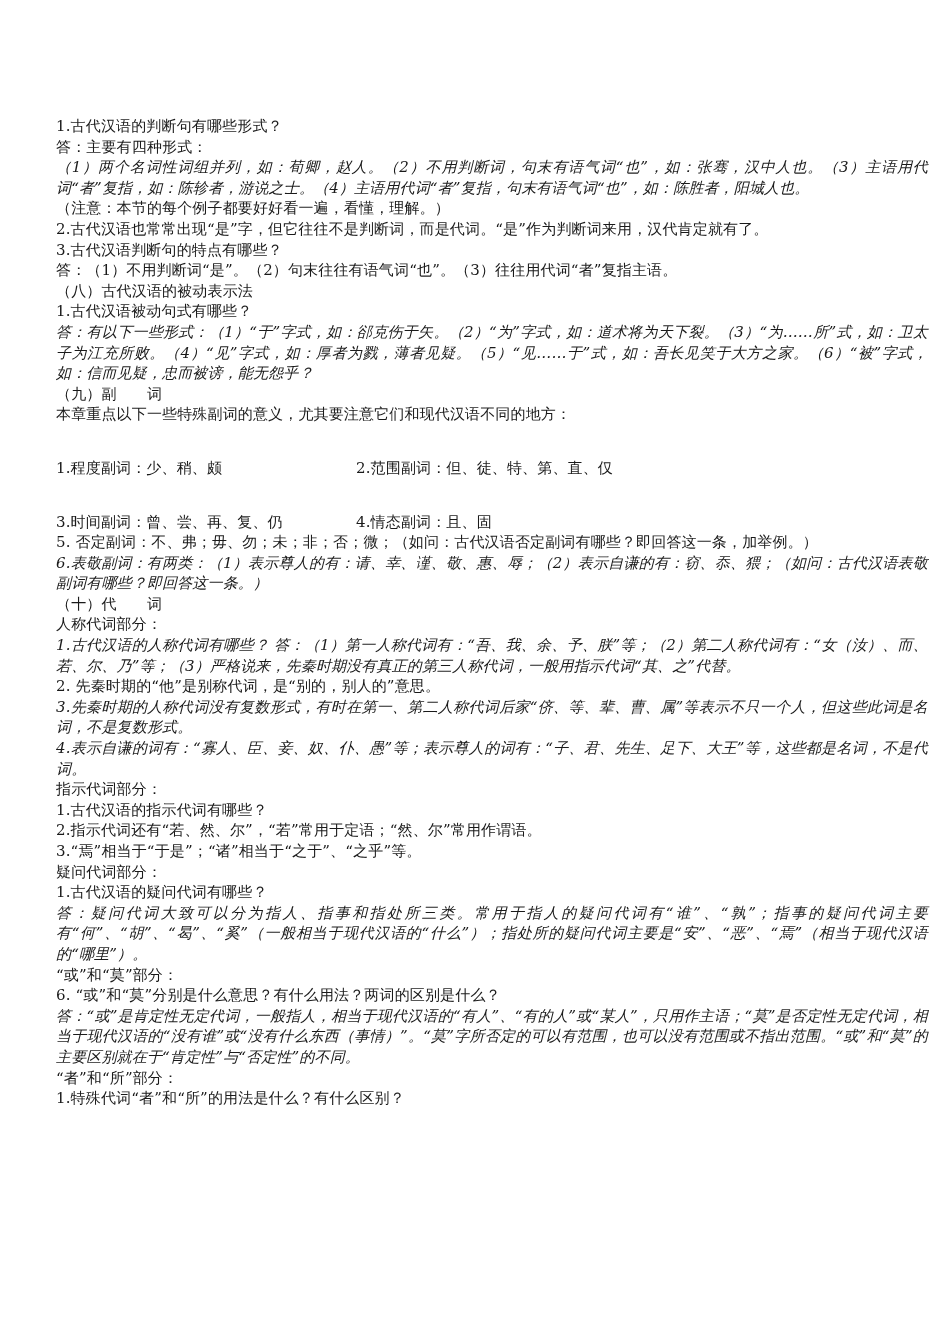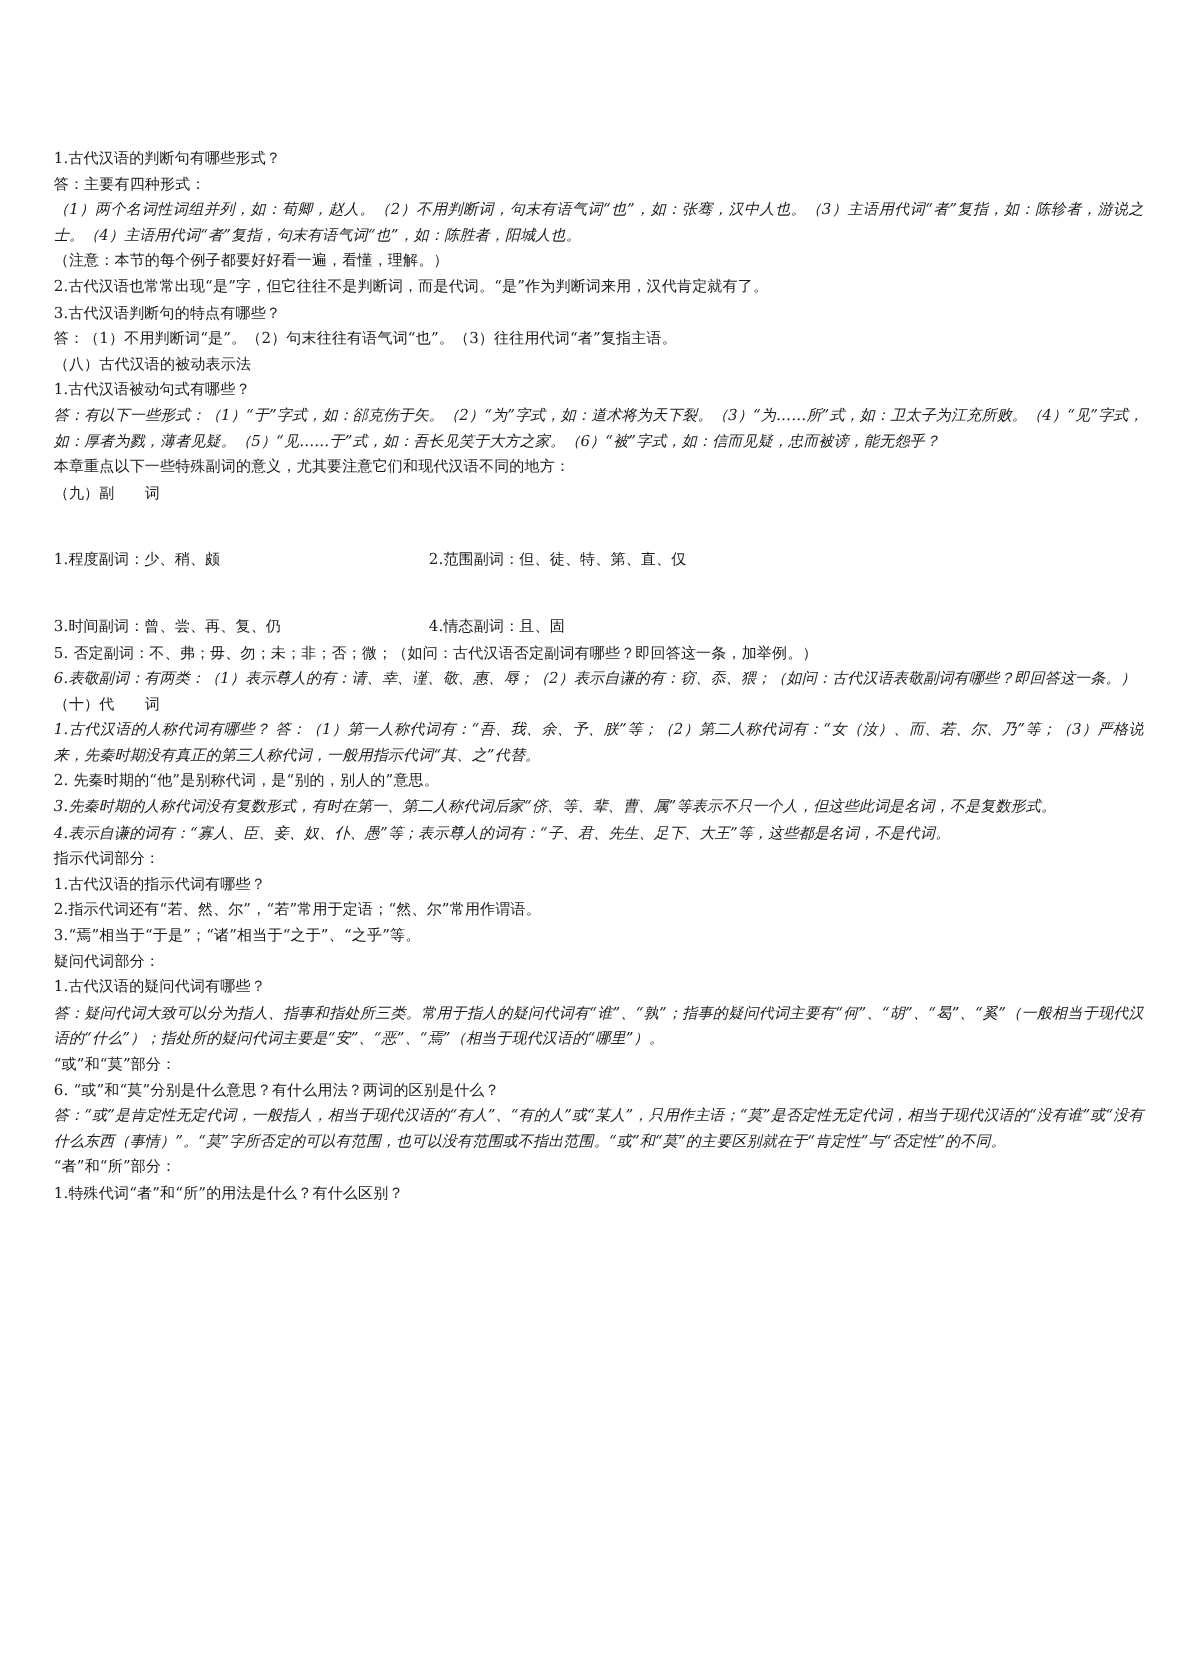--- a/index.html
+++ b/index.html
@@ -10,24 +10,24 @@
     body {
       width: 950px;
       height: 1344px;
       position: relative;
       overflow: hidden;
       font-family: "DejaVu Serif", "Liberation Serif", serif;
       color: #1a1a1a;
     }
     .page {
       position: absolute;
-      left: 43px;
+      left: 56px;
       top: 116px;
       width: 872px;
-      font-size: 12px;
+      font-size: 15px;
       line-height: 20.6px;
       letter-spacing: 0.15px;
     }
     .line {
       white-space: nowrap;
       height: 20.6px;
       overflow: visible;
     }
     .para {
       white-space: normal;
@@ -53,34 +53,35 @@
   <div class="para">（1）两个名词性词组并列，如：荀卿，赵人。（2）不用判断词，句末有语气词“也”，如：张骞，汉中人也。（3）主语用代词“者”复指，如：陈轸者，游说之士。（4）主语用代词“者”复指，句末有语气词“也”，如：陈胜者，阳城人也。</div>
   <div class="line">（注意：本节的每个例子都要好好看一遍，看懂，理解。）</div>
   <div class="line">2.古代汉语也常常出现“是”字，但它往往不是判断词，而是代词。“是”作为判断词来用，汉代肯定就有了。</div>
   <div class="line">3.古代汉语判断句的特点有哪些？</div>
   <div class="line">答：（1）不用判断词“是”。（2）句末往往有语气词“也”。（3）往往用代词“者”复指主语。</div>
 
   <div class="line">（八）古代汉语的被动表示法</div>
   <div class="line">1.古代汉语被动句式有哪些？</div>
   <div class="para">答：有以下一些形式：（1）“于”字式，如：郤克伤于矢。（2）“为”字式，如：道术将为天下裂。（3）“为……所”式，如：卫太子为江充所败。（4）“见”字式，如：厚者为戮，薄者见疑。（5）“见……于”式，如：吾长见笑于大方之家。（6）“被”字式，如：信而见疑，忠而被谤，能无怨乎？</div>
 
+  <div class="line">（九）副　　词</div>
   <div class="line">本章重点以下一些特殊副词的意义，尤其要注意它们和现代汉语不同的地方：</div>
-  <div class="line">（九）副　　词</div>
   <div class="tab-row">
     <span class="col1">1.程度副词：少、稍、颇</span>
     <span>2.范围副词：但、徒、特、第、直、仅</span>
   </div>
   <div class="tab-row">
     <span class="col1">3.时间副词：曾、尝、再、复、仍</span>
     <span>4.情态副词：且、固</span>
   </div>
   <div class="line">5. 否定副词：不、弗；毋、勿；未；非；否；微；（如问：古代汉语否定副词有哪些？即回答这一条，加举例。）</div>
   <div class="para">6.表敬副词：有两类：（1）表示尊人的有：请、幸、谨、敬、惠、辱；（2）表示自谦的有：窃、忝、猥；（如问：古代汉语表敬副词有哪些？即回答这一条。）</div>
 
   <div class="line">（十）代　　词</div>
+  <div class="line">人称代词部分：</div>
   <div class="para">1.古代汉语的人称代词有哪些？ 答：（1）第一人称代词有：“吾、我、余、予、朕”等；（2）第二人称代词有：“女（汝）、而、若、尔、乃”等；（3）严格说来，先秦时期没有真正的第三人称代词，一般用指示代词“其、之”代替。</div>
   <div class="line">2. 先秦时期的“他”是别称代词，是“别的，别人的”意思。</div>
   <div class="para">3.先秦时期的人称代词没有复数形式，有时在第一、第二人称代词后家“侪、等、辈、曹、属”等表示不只一个人，但这些此词是名词，不是复数形式。</div>
   <div class="para">4.表示自谦的词有：“寡人、臣、妾、奴、仆、愚”等；表示尊人的词有：“子、君、先生、足下、大王”等，这些都是名词，不是代词。</div>
 
   <div class="line">指示代词部分：</div>
   <div class="line">1.古代汉语的指示代词有哪些？</div>
   <div class="line">2.指示代词还有“若、然、尔”，“若”常用于定语；“然、尔”常用作谓语。</div>
   <div class="line">3.“焉”相当于“于是”；“诸”相当于“之于”、“之乎”等。</div>
 

